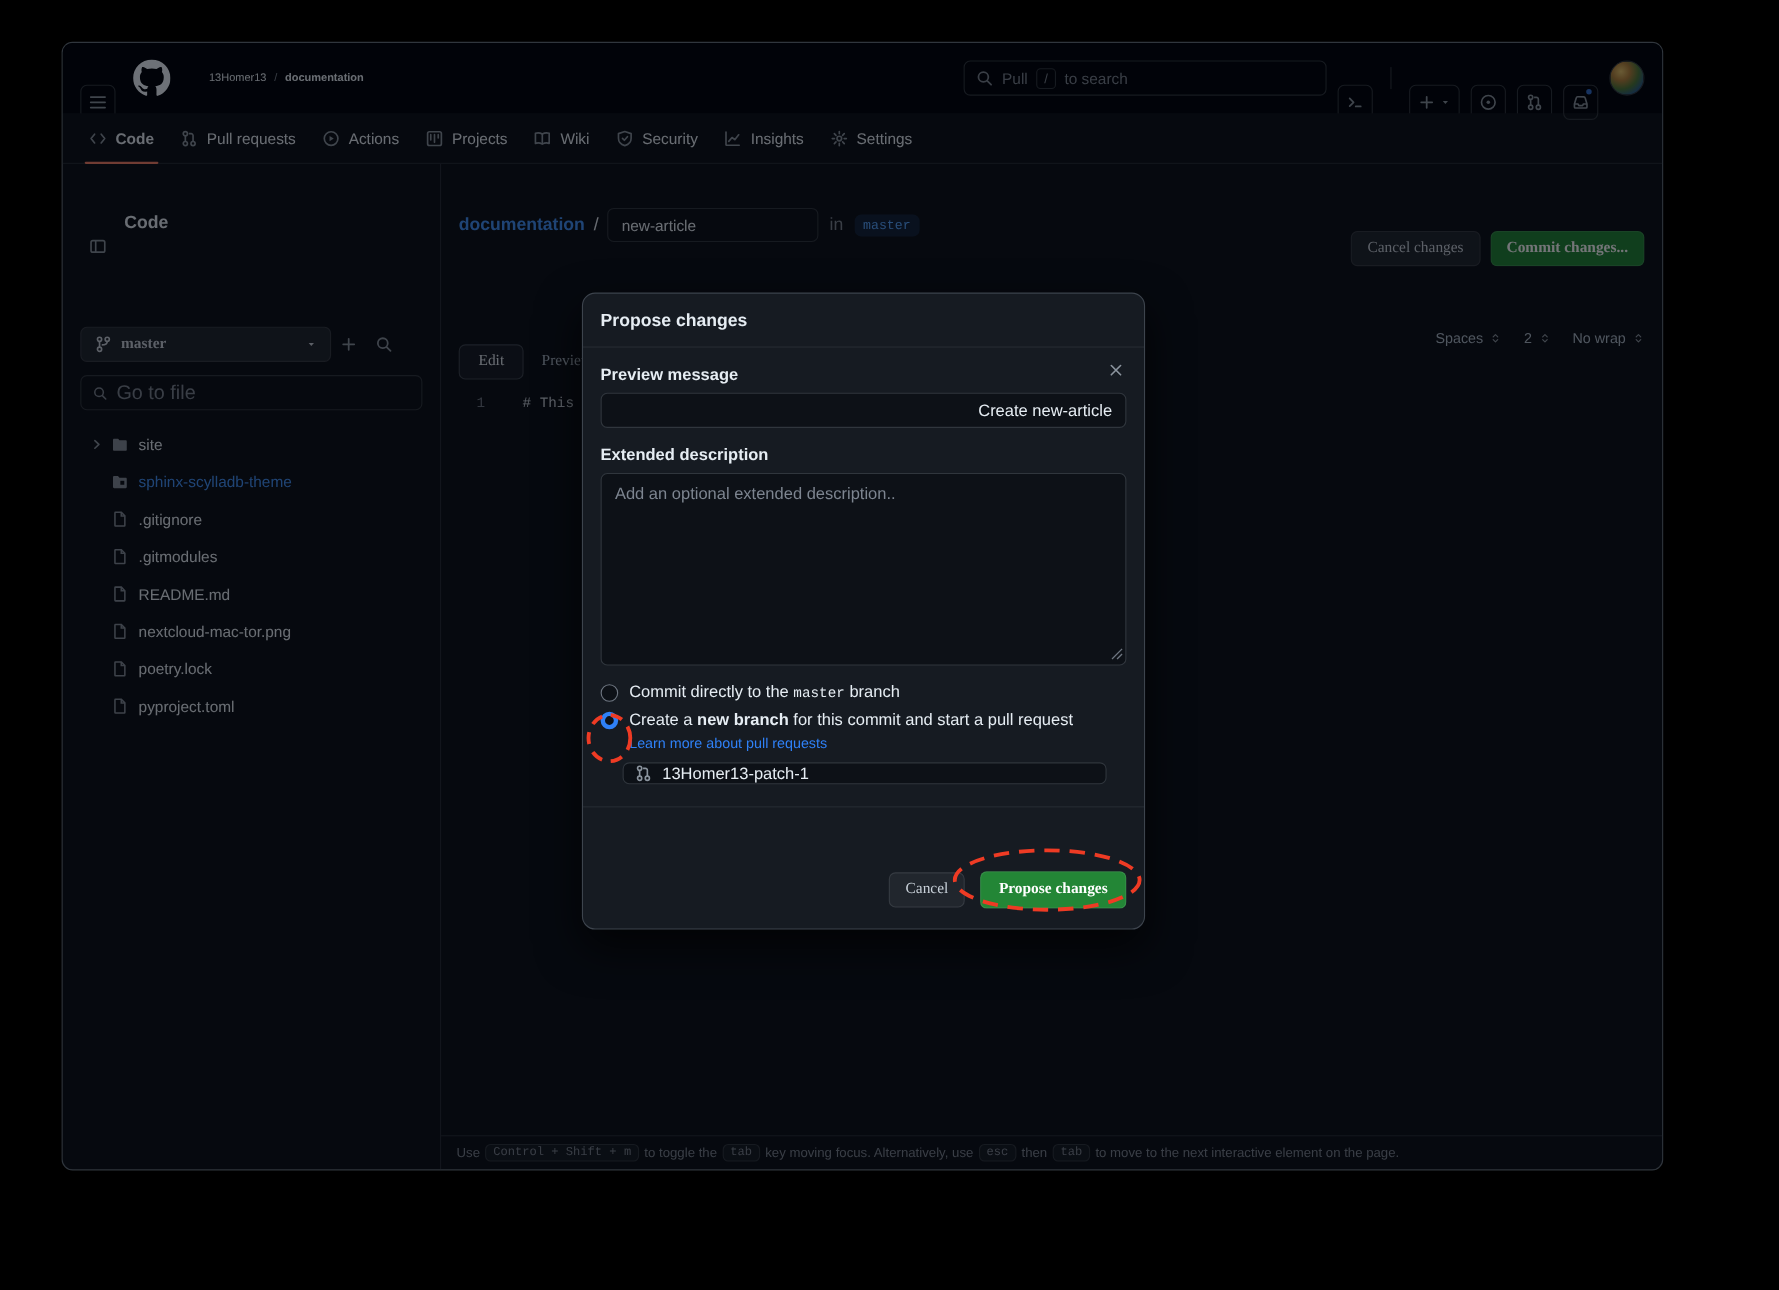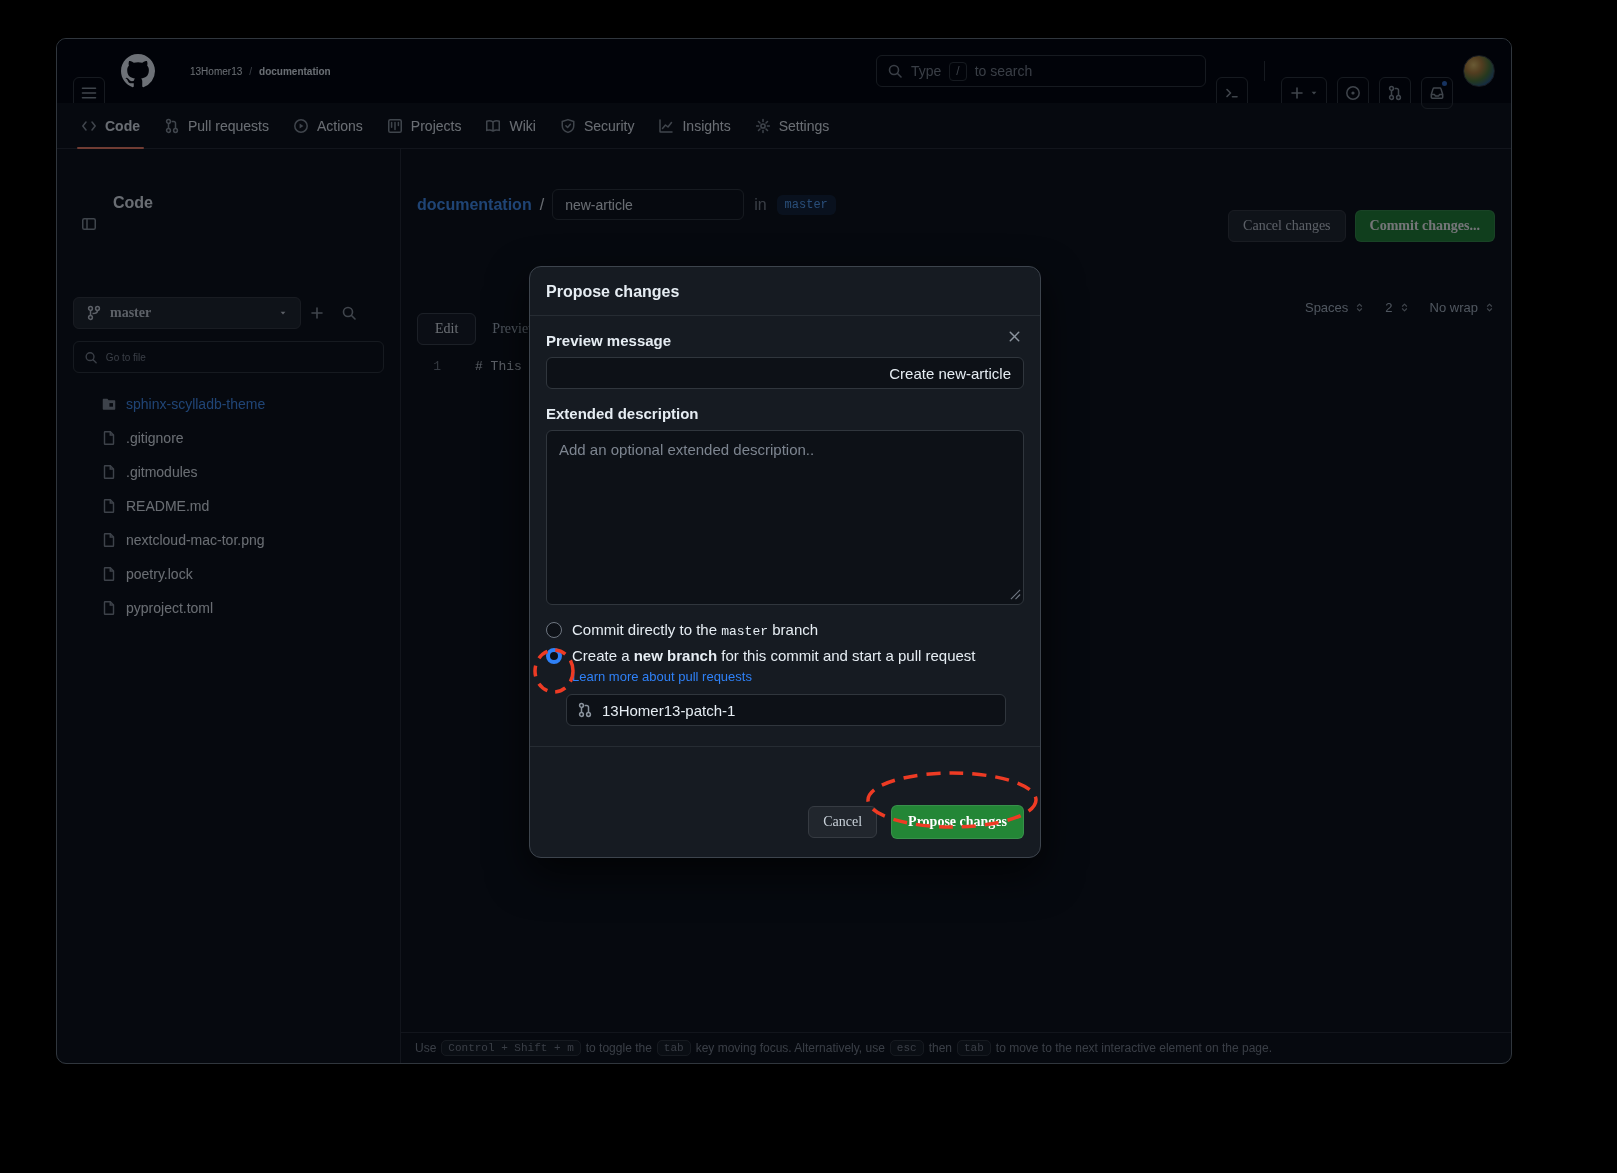--- a/index.html
+++ b/index.html
@@ -62,21 +62,21 @@
   .side-head { display:flex; align-items:center; gap:8px; margin-bottom:14px; }
   .side-title { font-size:16px; font-weight:700; color:var(--fg); }
   .branch-row { display:flex; align-items:center; margin-bottom:12px; }
   .branch-btn { display:flex; align-items:center; gap:8px; height:32px; padding:0 12px; width:228px;
                 background:var(--btn); border:1px solid var(--btn-border); border-radius:6px;
                 color:#c9d1d9; font-size:14px; font-weight:600; cursor:pointer; }
   .branch-btn .lbl { flex:1; text-align:left; }
   .branch-row .icon-btn:first-of-type { margin-left:auto; }
   .goto { display:flex; align-items:center; gap:8px; height:32px; padding:0 10px;
           border:1px solid var(--border); border-radius:6px; color:var(--muted); margin-bottom:14px; }
-  .goto input { background:none; border:none; outline:none; color:var(--fg); font-size:10px; width:100%; }
+  .goto input { background:none; border:none; outline:none; color:var(--fg); font-size:18px; width:100%; }
   .goto input::placeholder { color:var(--muted); }
   .tree-row { display:flex; align-items:center; height:34px; padding:0 8px; border-radius:6px;
               font-size:14px; color:var(--fg); cursor:pointer; }
   .tw { width:20px; flex:none; display:flex; align-items:center; color:var(--muted2); }
   .ti { width:16px; flex:none; margin-right:9px; color:#868f99; display:flex; }
   .tree-row.submodule .name { color:var(--link); }
 
   .main { flex:1; display:flex; flex-direction:column; min-width:0; }
   .file-header { display:flex; align-items:center; padding:18px 16px 12px; }
   .bc-repo { color:var(--link); font-weight:600; font-size:16px; cursor:pointer; }
@@ -130,21 +130,21 @@
   .desc-area::placeholder { color:var(--muted); }
   .grip { position:absolute; right:3px; bottom:5px; color:#6e7681; pointer-events:none; }
   .radio-row { display:flex; align-items:center; gap:10px; margin-top:16px; }
   .radio-row + .radio-row { margin-top:8px; }
   .radio { width:16px; height:16px; border-radius:50%; border:1px solid #6e7681; background:var(--bg);
            flex:none; cursor:pointer; }
   .radio.checked { border:4px solid var(--accent); }
   .radio-label { font-size:15px; }
   .radio-label code { font-family:var(--mono); font-size:13px; }
   .learn-more { display:block; margin:5px 0 0 26px; color:var(--accent); font-size:13px; cursor:pointer; }
-  .branch-field { display:flex; align-items:center; gap:9px; margin:10px 18px 0 20px; height:32px;
+  .branch-field { display:flex; align-items:center; gap:9px; margin:10px 18px 0 20px; height:20px;
                   background:var(--bg); border:1px solid var(--border); border-radius:6px;
                   padding:0 10px; color:var(--muted2); }
   .branch-field input { flex:1; background:none; border:none; outline:none; color:var(--fg); font-size:15px; }
   .modal-footer { border-top:1px solid var(--border-faint); padding:15px 16px 18px; display:flex;
                   justify-content:flex-end; align-items:center; gap:14px; }
   .btn-propose { height:34px; background:var(--green); color:#fff; font-weight:600; font-size:14px;
                  padding:0 16px; border-radius:6px; border:1px solid rgba(240,246,252,0.1); cursor:pointer; }
   .annot { position:absolute; z-index:20; pointer-events:none; }
   .annot-radio { left:-6px; top:374px; }
   .annot-propose { left:332px; top:501px; }
@@ -168,21 +168,21 @@
     <div class="crumbs">
       <span class="owner">13Homer13</span>
       <span class="sep">/</span>
       <span class="repo">documentation</span>
     </div>
     <div class="search-box">
       <svg width="16" height="16" viewBox="0 0 16 16">
           <circle cx="7" cy="7" r="4.5" fill="none" stroke="currentColor" stroke-width="1.6"></circle>
           <path d="M10.5 10.5L14 14" stroke="currentColor" stroke-width="1.6" stroke-linecap="round"></path>
         </svg>
-      <span>Type</span>
+      <span>Pull</span>
       <span class="slash-chip">/</span>
       <span>to search</span>
     </div>
     <button class="icon-btn bordered">
       <svg width="16" height="16" viewBox="0 0 16 16">
           <path d="M3 4.5L6.5 8 3 11.5" stroke="currentColor" stroke-width="1.6" fill="none" stroke-linecap="round" stroke-linejoin="round"></path>
           <path d="M8.5 11.8H13" stroke="currentColor" stroke-width="1.6" stroke-linecap="round"></path>
         </svg>
     </button>
     <div class="v-sep"></div>
@@ -319,20 +319,33 @@
         </button>
       </div>
       <div class="goto">
         <svg width="15" height="15" viewBox="0 0 16 16">
             <circle cx="7" cy="7" r="4.5" fill="none" stroke="currentColor" stroke-width="1.6"></circle>
             <path d="M10.5 10.5L14 14" stroke="currentColor" stroke-width="1.6" stroke-linecap="round"></path>
           </svg>
         <input placeholder="Go to file" style="">
       </div>
       <div class="tree">
+        <div class="tree-row">
+          <span class="tw">
+              <svg width="14" height="14" viewBox="0 0 16 16">
+                <path d="M6 4l4.2 4L6 12" fill="none" stroke="currentColor" stroke-width="1.7" stroke-linecap="round" stroke-linejoin="round"></path>
+              </svg>
+            </span>
+          <span class="ti">
+              <svg width="16" height="16" viewBox="0 0 16 16">
+                <path d="M1.75 12.75V3.75c0-.55.45-1 1-1h3.1c.3 0 .58.13.77.36l.95 1.14h5.68c.55 0 1 .45 1 1v7.5c0 .55-.45 1-1 1H2.75c-.55 0-1-.45-1-1z" fill="currentColor"></path>
+              </svg>
+            </span>
+          <span class="name">site</span>
+        </div>
         <div class="tree-row submodule">
           <span class="tw"></span>
           <span class="ti">
               <svg width="16" height="16" viewBox="0 0 16 16">
                 <path d="M1.75 12.75V3.75c0-.55.45-1 1-1h3.1c.3 0 .58.13.77.36l.95 1.14h5.68c.55 0 1 .45 1 1v7.5c0 .55-.45 1-1 1H2.75c-.55 0-1-.45-1-1z" fill="currentColor"></path>
                 <rect x="8.4" y="7.1" width="3.6" height="3.6" fill="#0d1117"></rect>
               </svg>
             </span>
           <span class="name">sphinx-scylladb-theme</span>
         </div>

